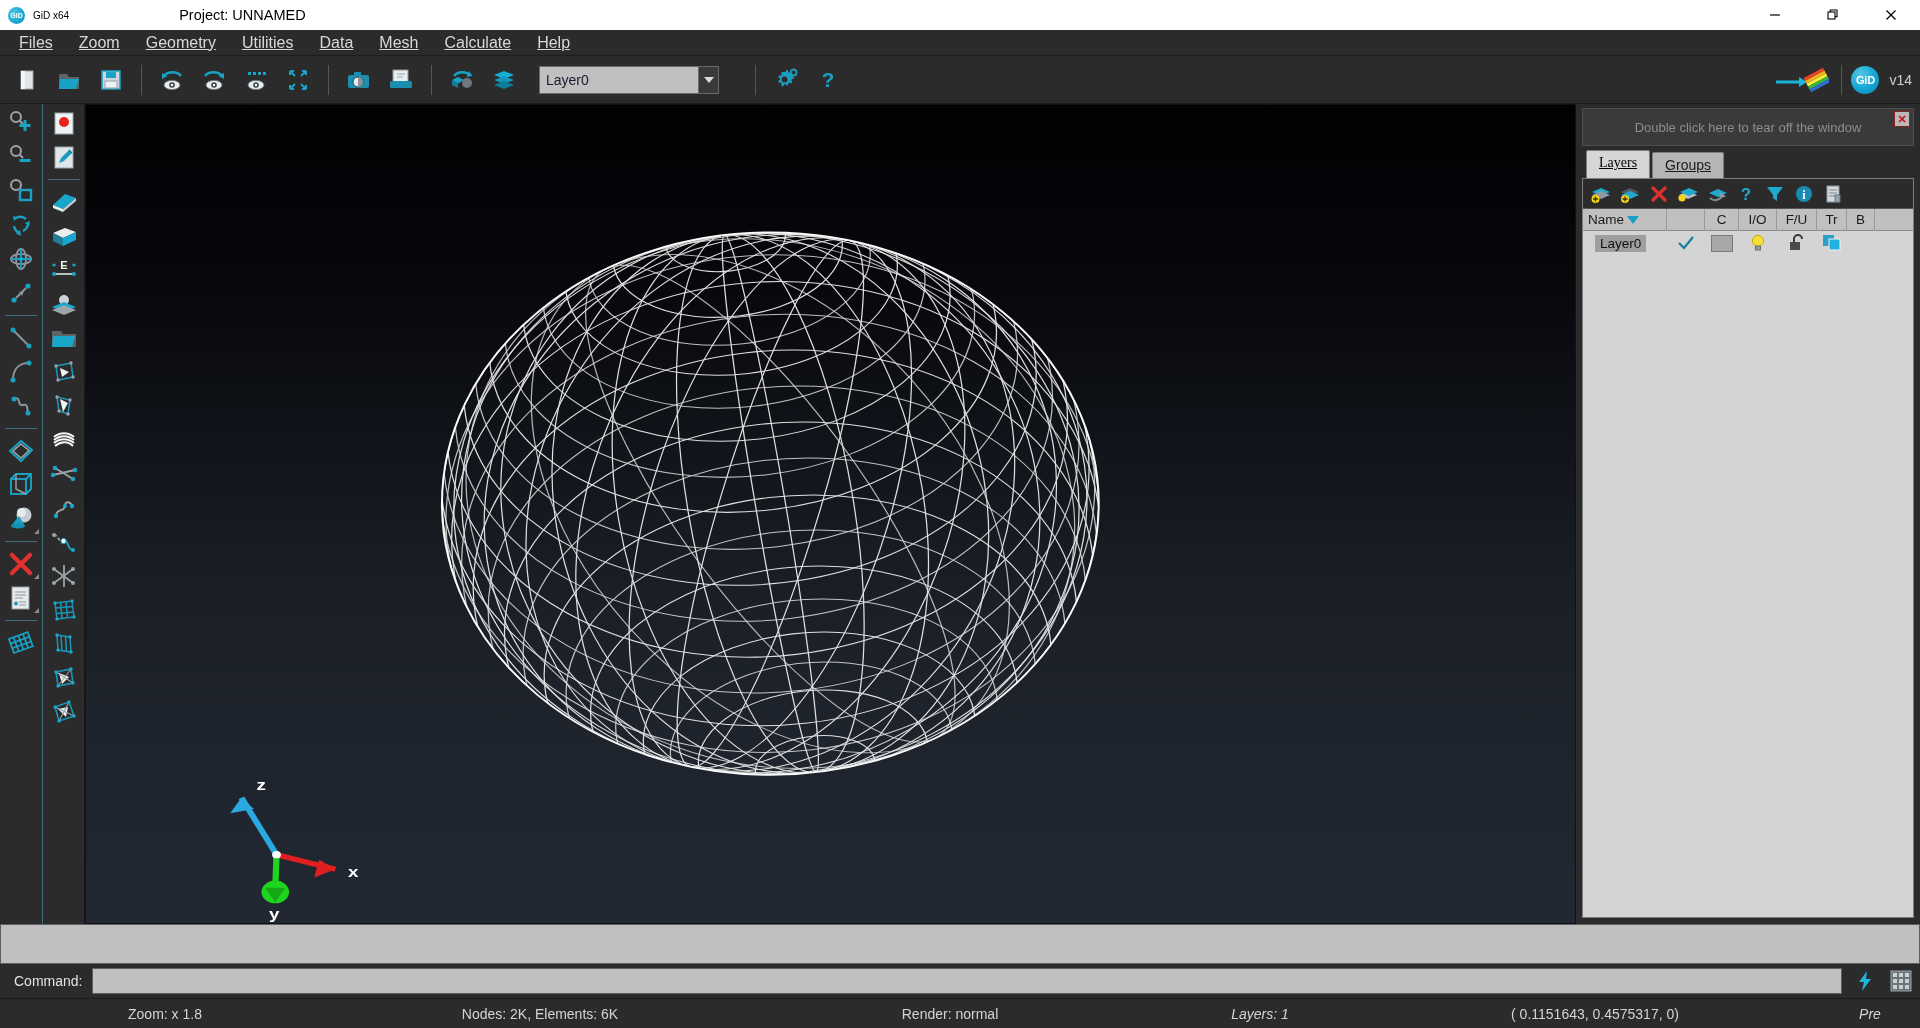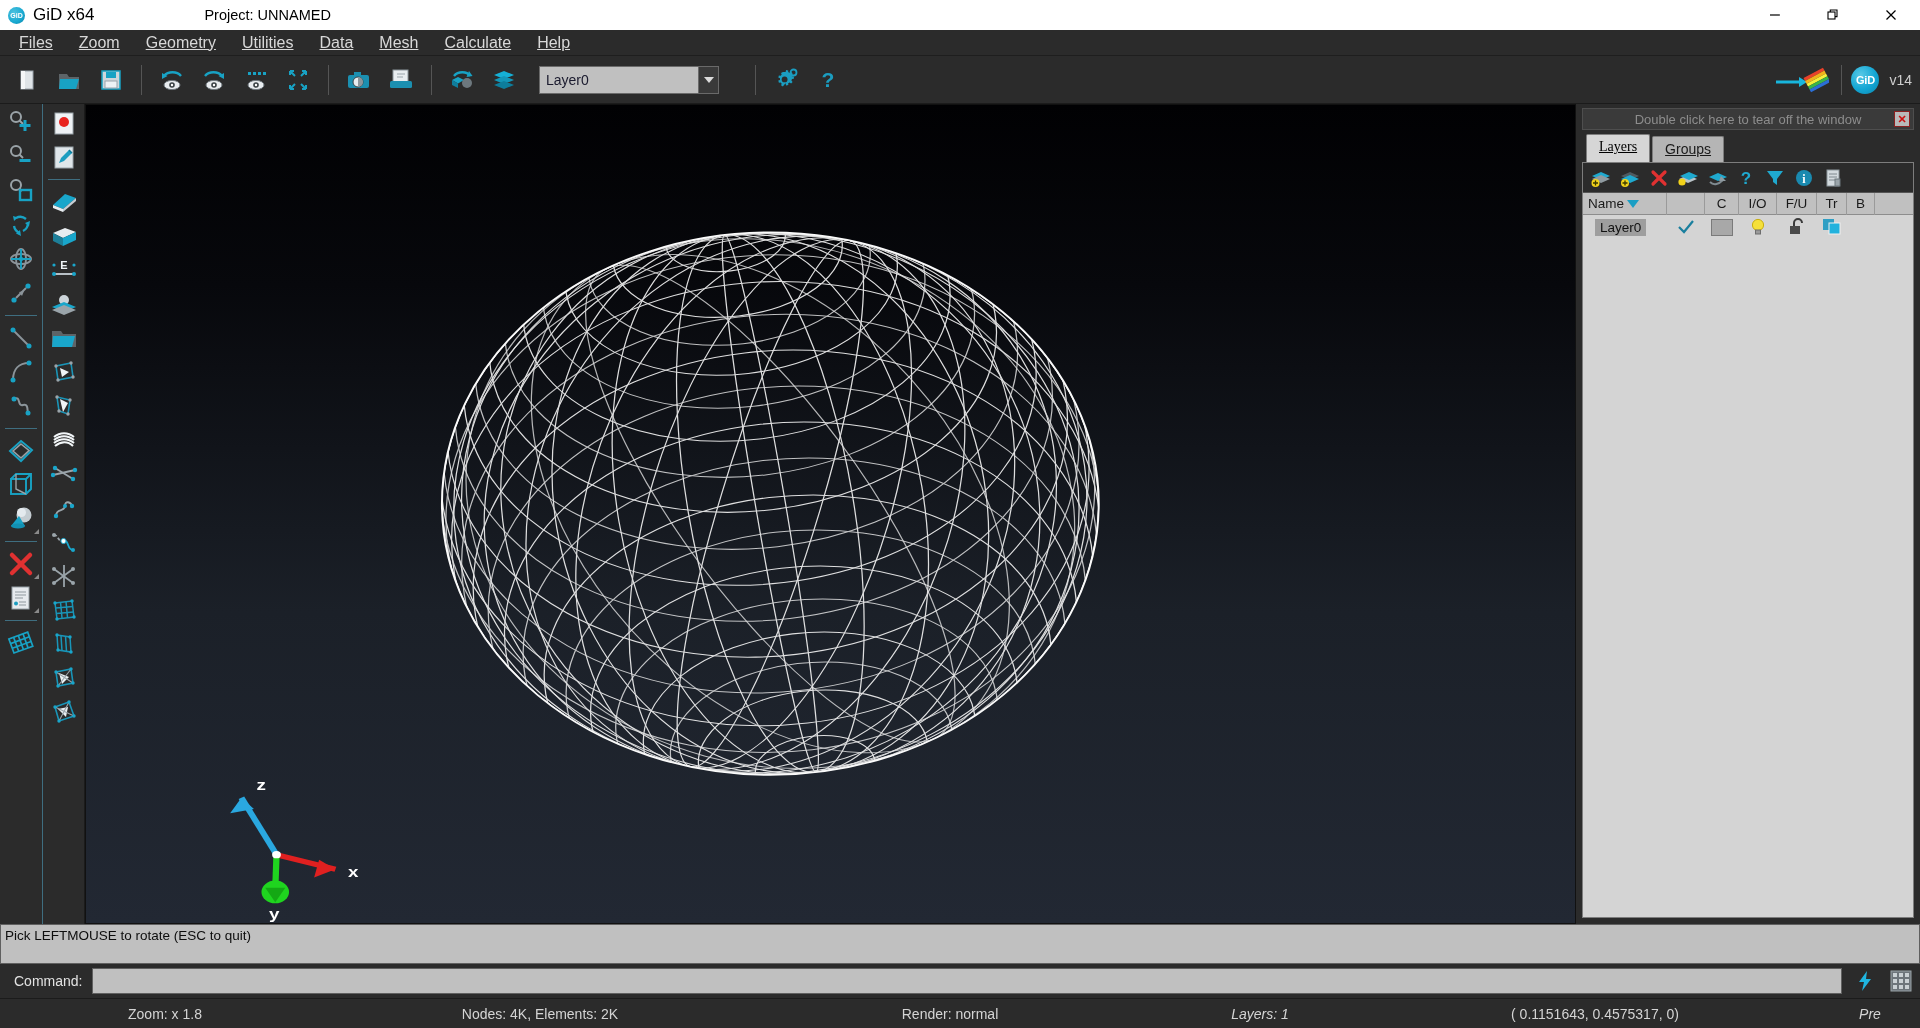--- a/index.html
+++ b/index.html
@@ -17,21 +17,21 @@
     display: flex; align-items: center; flex: 0 0 30px;
     position: relative;
   }
   #title-logo {
     width: 17px; height: 17px; border-radius: 50%;
     background: radial-gradient(circle at 35% 35%, #4fc3e0 0%, #17a8d0 60%, #0d7ea0 100%);
     margin-left: 8px; margin-right: 8px;
     font-size: 7px; color: #fff; display: flex;
     align-items: center; justify-content: center; font-weight: bold;
   }
-  #title-app { font-size: 17px; color: #000; }
+  #title-app { font-size: 10px; color: #000; }
   #title-project { font-size: 14.5px; color: #000; margin-left: 110px; }
   #win-controls { position: absolute; right: 0; top: 0; height: 30px; display: flex; }
   .win-btn {
     width: 58px; height: 30px; display: flex; align-items: center;
     justify-content: center; color: #000; font-size: 15px;
   }
 
   
   #menubar {
     height: 26px; background: #2b2b2b; display: flex; align-items: center;
@@ -111,21 +111,21 @@
     border: 1px solid #111;
   }
   #viewport svg { position: absolute; inset: 0; width: 100%; height: 100%; }
 
   
   #right-panel {
     width: 344px; flex: 0 0 344px; background: #2b2b2b;
     display: flex; flex-direction: column; padding: 4px 6px 6px 6px;
   }
   #tearoff {
-    height: 22px; background: #3a3a3a; border: 1px solid #4e4e4e;
+    height: 38px; background: #3a3a3a; border: 1px solid #4e4e4e;
     display: flex; align-items: center; justify-content: center;
     position: relative; color: #8d8d8d; font-size: 13px;
   }
   #tearoff-close {
     position: absolute; right: 3px; top: 2px; width: 16px; height: 16px;
     background: #b9b9b9; border: 1px solid #8a2020; color: #c11;
     font-size: 11px; line-height: 14px; text-align: center; font-weight: bold;
   }
   #tabstrip { display: flex; margin-top: 4px; padding-left: 4px; align-items: flex-end; }
   .tab {
@@ -898,21 +898,20 @@
           </div>
           <div class="lr-cell" style="flex:0 0 28px"></div>
           <div class="lr-cell" style="flex:1"></div>
         </div>
       </div>
     </div>
   </div>
 </div>
 
 <div id="msgbox">
-  <div>Pick LEFTMOUSE to rotate (ESC to quit)</div>
 </div>
 
 <div id="cmdrow">
   <div id="cmdlabel">Command:</div>
   <input id="cmdinput" type="text" placeholder="" style="">
   <div id="cmd-icons">
     <div style="width:30px;height:26px;display:flex;align-items:center;justify-content:center">
       <svg width="16" height="22" viewBox="0 0 16 22">
         <polygon points="10,1 2,12 7,12 5,21 14,9 9,9" fill="#1fb5e0"></polygon>
       </svg>
@@ -931,18 +930,18 @@
             <rect x="9" y="15" width="4" height="4"></rect>
             <rect x="15" y="15" width="4" height="4"></rect>
         </g>
       </svg>
     </div>
   </div>
 </div>
 
 <div id="statusbar">
   <div class="sb-cell" id="st-zoom">Zoom: x 1.8</div>
-  <div class="sb-cell" id="st-nodes">Nodes: 4K, Elements: 2K</div>
+  <div class="sb-cell" id="st-nodes">Nodes: 2K, Elements: 6K</div>
   <div class="sb-cell" id="st-render">Render: normal</div>
   <div class="sb-cell" id="st-layers">Layers: 1</div>
   <div class="sb-cell" id="st-coords">( 0.1151643, 0.4575317, 0)</div>
   <div class="sb-cell" id="st-pre">Pre</div>
 </div>
 
 </body></html>

